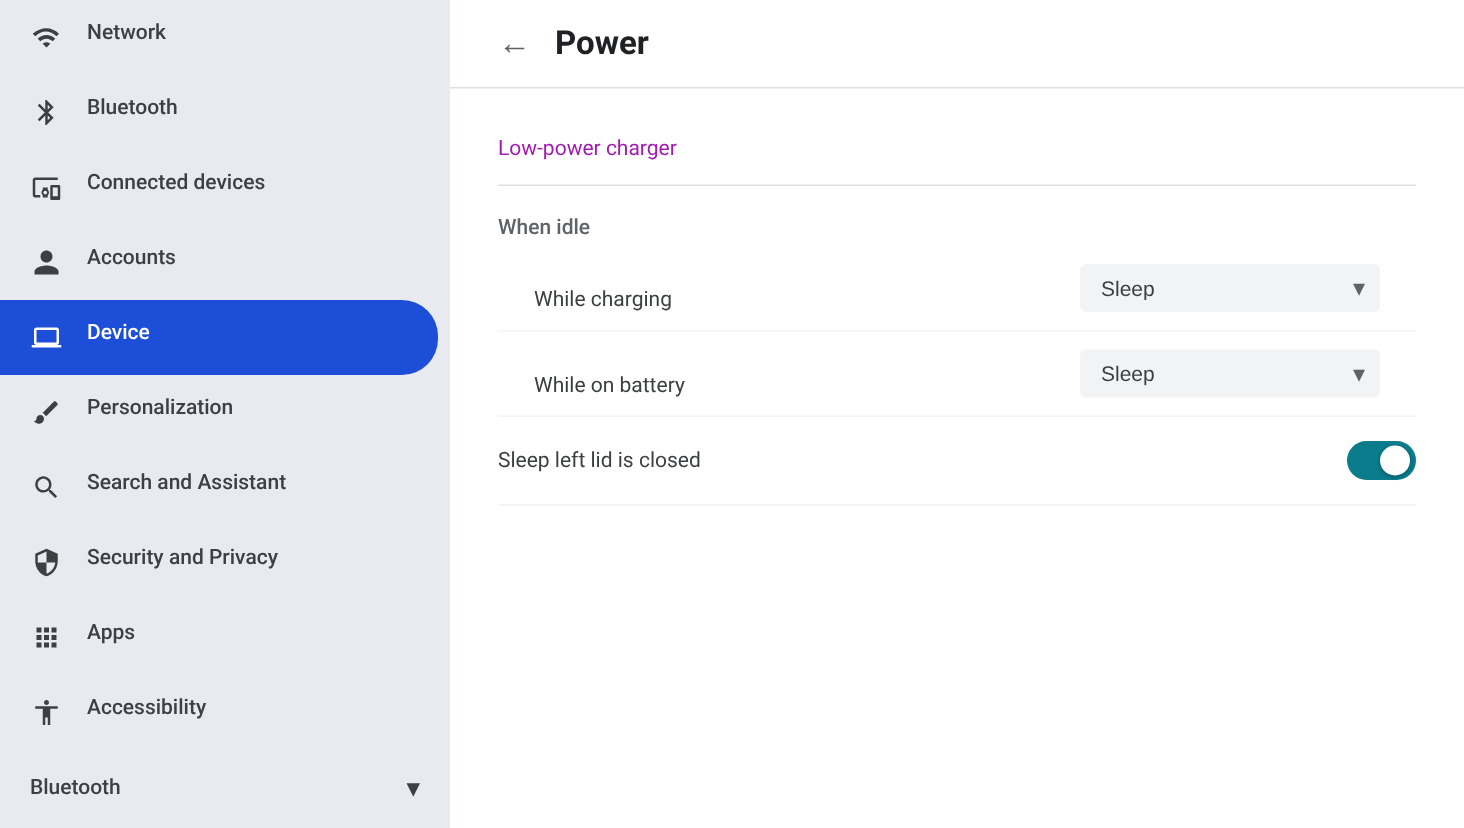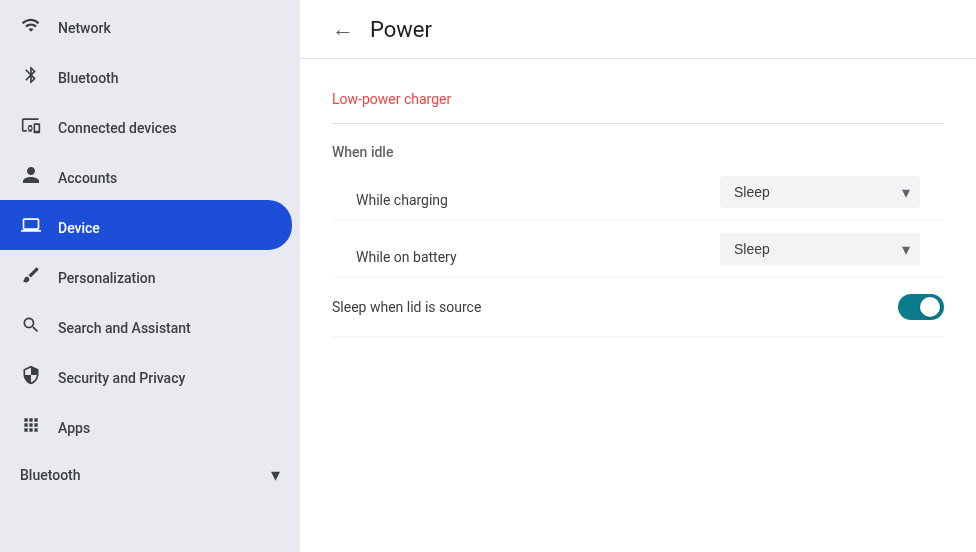--- a/index.html
+++ b/index.html
@@ -18,21 +18,21 @@
       min-width: 300px;
       background: #e8eaf0;
       height: 100%;
       overflow-y: auto;
       display: flex;
       flex-direction: column;
     }
 
     .sidebar-item {
       display: flex;
-      align-items: flex-end;
+      align-items: flex-start;
       padding: 14px 20px;
       cursor: pointer;
       border-radius: 0 24px 24px 0;
       margin-right: 8px;
       color: #3c4043;
       font-size: 14px;
       font-weight: 500;
       gap: 16px;
       transition: background 0.1s;
     }
@@ -92,21 +92,21 @@
     .back-btn {
       cursor: pointer;
       color: #5f6368;
       font-size: 22px;
       display: flex;
       align-items: center;
     }
 
     .main-title {
       font-size: 22px;
-      font-weight: 400;
+      font-weight: 700;
       color: #202124;
     }
 
     .main-body {
       padding: 24px 32px;
     }
 
     .power-source-row {
       display: flex;
       align-items: center;
@@ -122,21 +122,21 @@
     }
 
     .power-source-left .sublabel {
       font-size: 13px;
       color: #5f6368;
       margin-top: 2px;
     }
 
     .power-source-right {
       font-size: 14px;
-      color: #ef4444;
+      color: #a21caf;
     }
 
     .when-idle-section {
       margin-top: 20px;
     }
 
     .when-idle-label {
       font-size: 14px;
       color: #5f6368;
       margin-bottom: 4px;
@@ -315,20 +315,28 @@
 
   <div class="sidebar-item">
     <span class="icon">
       <svg width="20" height="20" viewBox="0 0 24 24" fill="currentColor">
           <path d="M4 8h4V4H4v4zm6 12h4v-4h-4v4zm-6 0h4v-4H4v4zm0-6h4v-4H4v4zm6 0h4v-4h-4v4zm6-10v4h4V4h-4zm-6 4h4V4h-4v4zm6 6h4v-4h-4v4zm0 6h4v-4h-4v4z"></path>
         </svg>
     </span>
     <span>Apps</span>
   </div>
 
+  <div class="sidebar-item">
+    <span class="icon">
+      <svg width="20" height="20" viewBox="0 0 24 24" fill="currentColor">
+          <path d="M12 2c1.1 0 2 .9 2 2s-.9 2-2 2-2-.9-2-2 .9-2 2-2zm9 7h-6v13h-2v-6h-2v6H9V9H3V7h18v2z"></path>
+        </svg>
+    </span>
+    <span>Accessibility</span>
+  </div>
 
   <div class="sidebar-advanced">
     <span>Bluetooth</span>
     <span class="chevron">▾</span>
   </div>
 </nav>
 
 <main class="main">
   <div class="main-header">
     <span class="back-btn">←</span>
@@ -361,21 +369,21 @@
           <select class="setting-select">
             <option>Sleep</option>
             <option>Turn off display</option>
             <option>Do nothing</option>
           </select>
         </div>
       </div>
     </div>
 
     <div class="toggle-row">
-      <span class="toggle-label">Sleep when lid is source</span>
+      <span class="toggle-label">Sleep left lid is closed</span>
       <label class="toggle">
         <input type="checkbox" checked="" style="">
         <span class="toggle-slider"></span>
       </label>
     </div>
 
   </div>
 </main>
 
 </body></html>

